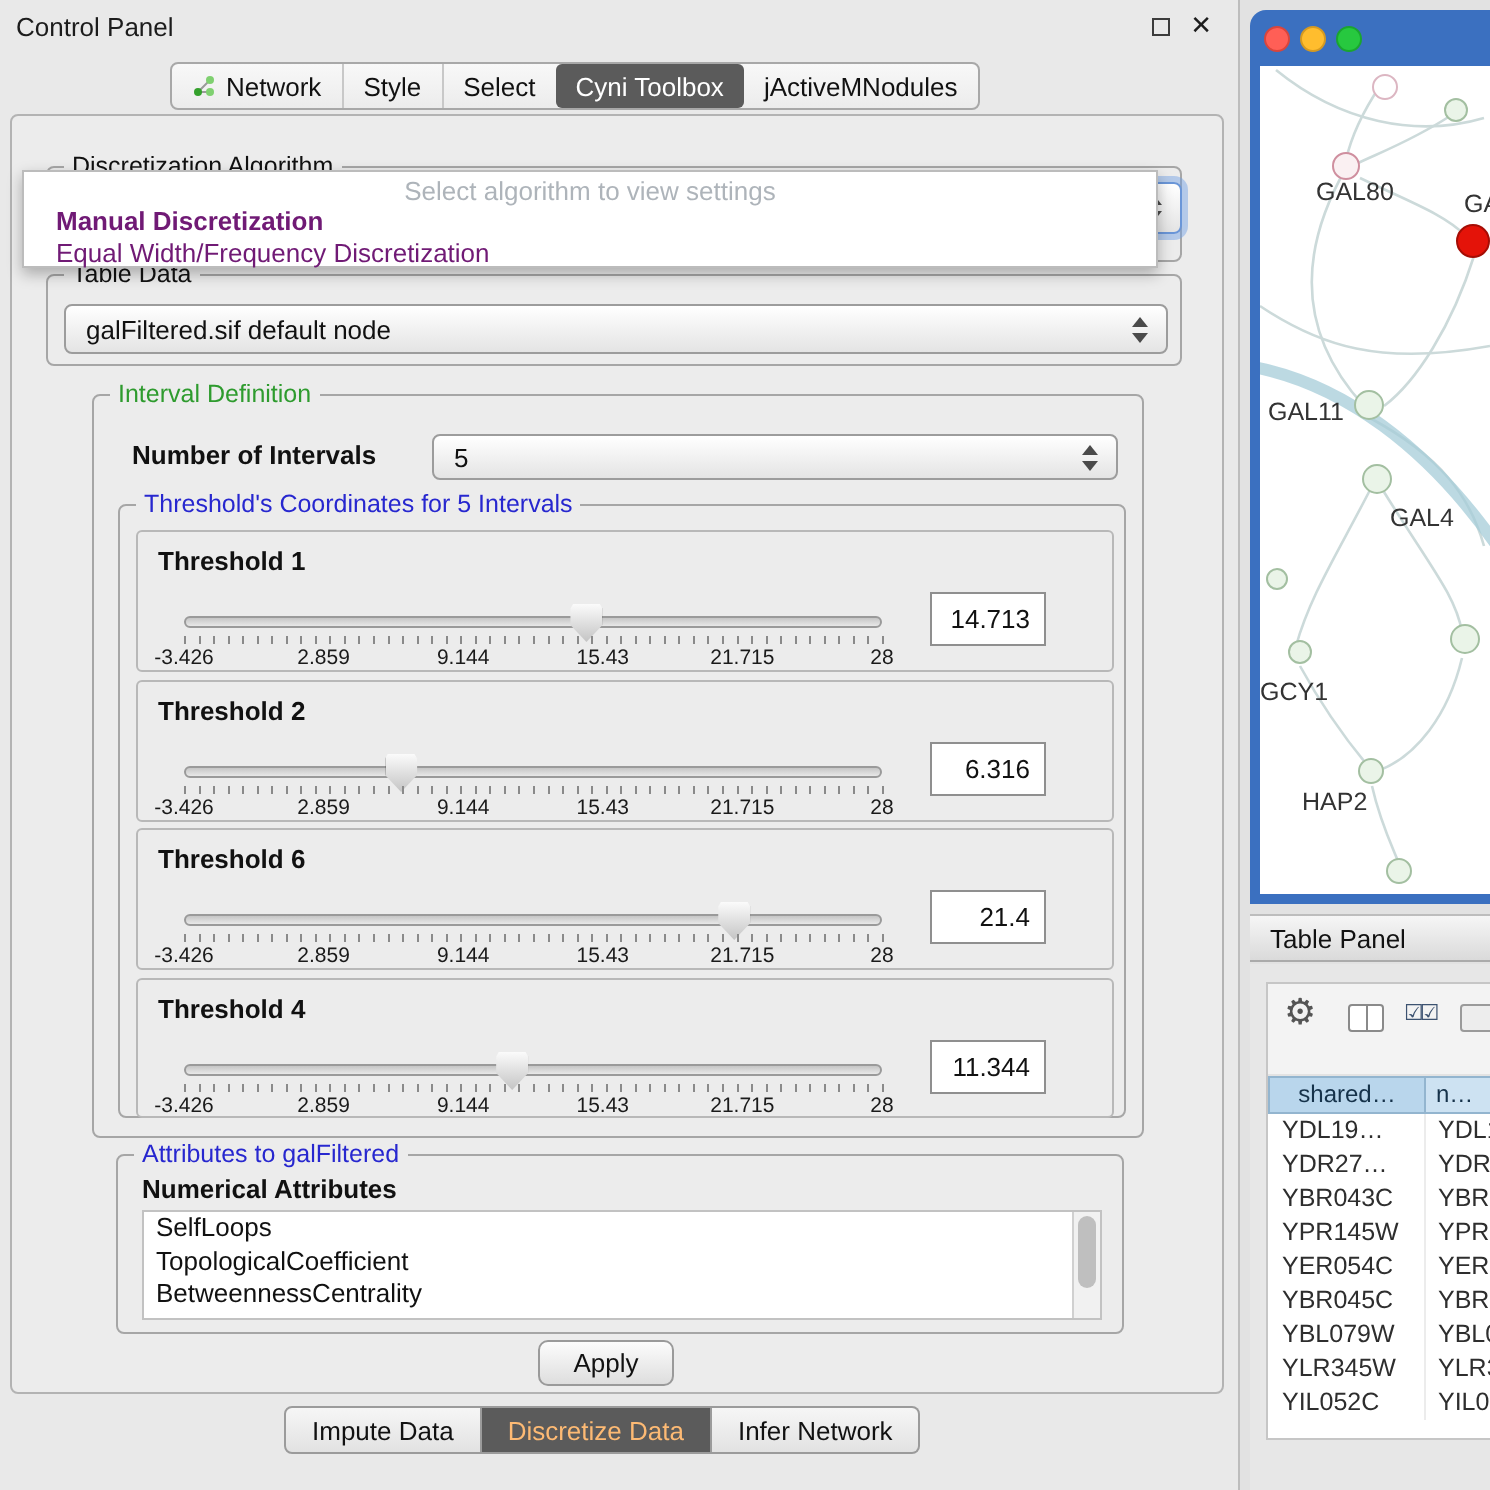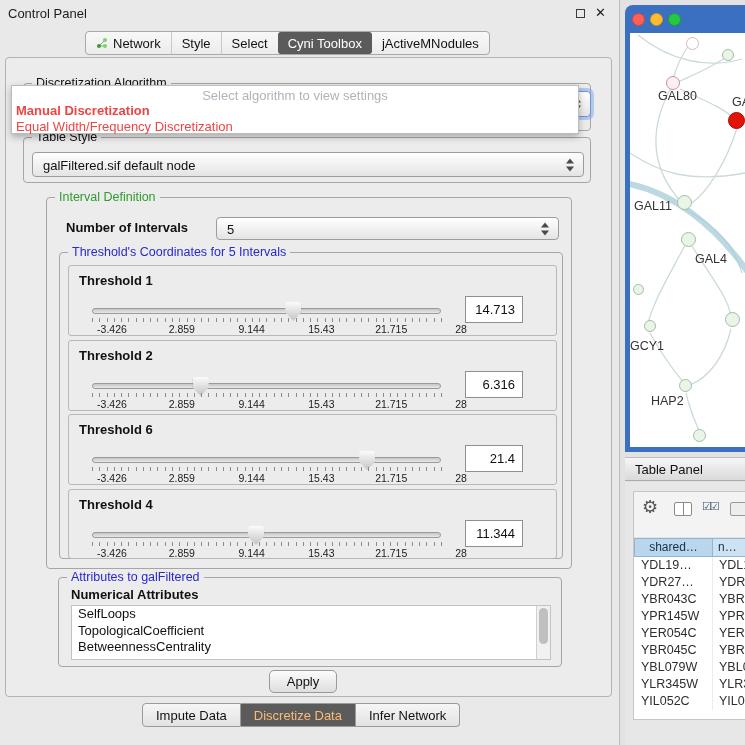--- a/index.html
+++ b/index.html
@@ -33,42 +33,42 @@
   .combo-arrows{position:absolute;right:8px;top:50%;transform:translateY(-50%);width:9px;height:13px;}
   .combo-arrows::before{content:"";position:absolute;top:0;left:0;border-left:4.5px solid transparent;border-right:4.5px solid transparent;border-bottom:5px solid #4a4a4a;}
   .combo-arrows::after{content:"";position:absolute;bottom:0;left:0;border-left:4.5px solid transparent;border-right:4.5px solid transparent;border-top:5px solid #4a4a4a;}
 
   #alg-group{left:17px;top:25px;width:568px;height:48px;z-index:1;}
   #alg-combo{left:19px;top:33px;width:566px;height:26px;z-index:2;
              border:1px solid #6a96d8;box-shadow:0 0 0 3px rgba(110,160,230,.45);}
   #popup{position:absolute;left:5px;top:27px;width:568px;height:49px;background:#fff;
          border:1px solid #bcbcbc;box-shadow:0 3px 7px rgba(0,0,0,.28);z-index:5;}
   .pp-ph{margin-top:2px;text-align:center;font-size:13px;color:#aeb4ba;height:15px;line-height:15px;}
-  .pp-item{font-size:13px;color:#ef4444;height:16px;line-height:16px;padding-left:4px;}
+  .pp-item{font-size:13px;color:#701a75;height:16px;line-height:16px;padding-left:16px;}
   .pp-item.bold{font-weight:bold;}
 
   #td-group{left:17px;top:79px;width:568px;height:46px;}
   #td-combo{left:8px;top:14px;width:552px;height:25px;}
 
   #iv-group{left:40px;top:139px;width:526px;height:372px;}
   #ni-label{position:absolute;left:19px;top:22px;font-weight:bold;font-size:13px;}
   #ni-combo{left:169px;top:19px;width:343px;height:23px;}
   #th-group{left:12px;top:54px;width:504px;height:307px;}
 
   .tpanel{position:absolute;left:8px;width:489px;height:71px;border:1px solid #b8b8b8;border-radius:3px;}
   #tp1{top:12px;} #tp2{top:87px;} #tp3{top:161px;} #tp4{top:236px;height:70px;}
   .tlabel{position:absolute;left:10px;top:7px;font-weight:bold;font-size:13px;}
   .track{position:absolute;left:23px;top:42px;width:349px;height:6px;background:linear-gradient(#c6c6c6,#e8e8e8);
          border:1px solid #9a9a9a;border-radius:3px;}
   .thumb{position:absolute;top:-7px;width:16px;height:19px;background:linear-gradient(#fbfbfb,#c4c4c4);
          clip-path:polygon(8% 0,92% 0,100% 12%,100% 55%,50% 100%,0 55%,0 12%);
          filter:drop-shadow(0 1px 1px rgba(0,0,0,.45));}
   .ticks{position:absolute;left:23px;top:52px;width:350px;height:4px;
          background:repeating-linear-gradient(to right,#8a8a8a 0,#8a8a8a 1px,transparent 1px,transparent 7.27px);}
-  .scale{position:absolute;left:23px;top:57px;width:349px;height:12px;margin-left:20px;}
+  .scale{position:absolute;left:23px;top:57px;width:349px;height:12px;}
   .sl{position:absolute;top:0;transform:translateX(-50%);font-size:10.5px;color:#1a1a1a;white-space:nowrap;}
   .valbox{position:absolute;left:396px;top:30px;width:58px;height:27px;background:#fff;border:1px solid #8f8f8f;
           font-size:13px;line-height:25px;text-align:right;padding-right:7px;}
 
   #attr-group{left:52px;top:519px;width:504px;height:90px;}
   #attr-sub{position:absolute;left:12px;top:9px;font-weight:bold;font-size:13px;}
   #attr-list{position:absolute;left:12px;top:27px;width:480px;height:55px;background:#fff;
              border:1px solid #c2c2c2;overflow:hidden;}
   .li{font-size:13px;line-height:16.5px;padding-left:6px;color:#111;white-space:nowrap;}
   .vscroll{position:absolute;right:0;top:0;width:14px;height:100%;background:#f1f1f1;border-left:1px solid #d0d0d0;}
@@ -163,21 +163,21 @@
         <span class="combo-arrows"></span>
       </div>
 
       <div id="popup">
         <div class="pp-ph">Select algorithm to view settings</div>
         <div class="pp-item bold">Manual Discretization</div>
         <div class="pp-item">Equal Width/Frequency Discretization</div>
       </div>
 
       <div class="group" id="td-group">
-        <span class="gtitle">Table Style</span>
+        <span class="gtitle">Table Data</span>
         <div class="combo" id="td-combo">
           <span class="combo-text">galFiltered.sif default node</span>
           <span class="combo-arrows"></span>
         </div>
       </div>
 
       <div class="group" id="iv-group">
         <span class="gtitle green">Interval Definition</span>
         <div id="ni-label">Number of Intervals</div>
         <div class="combo" id="ni-combo">

